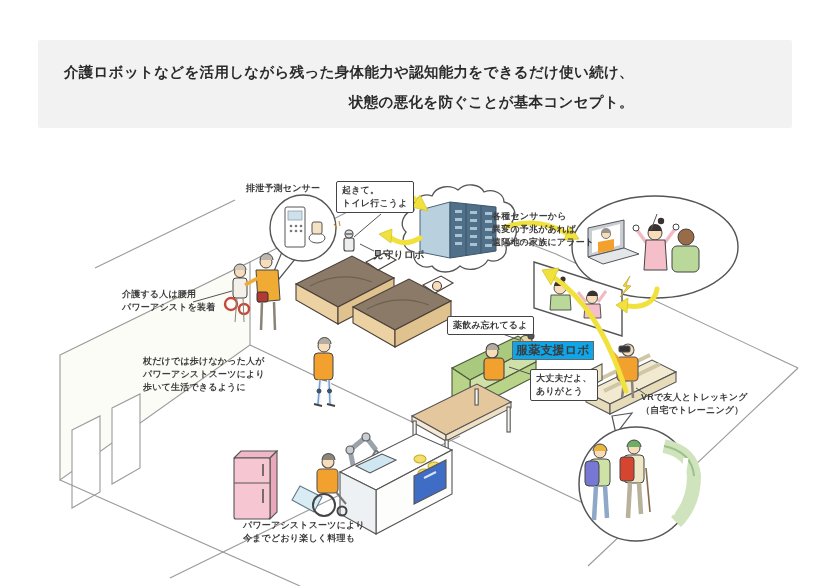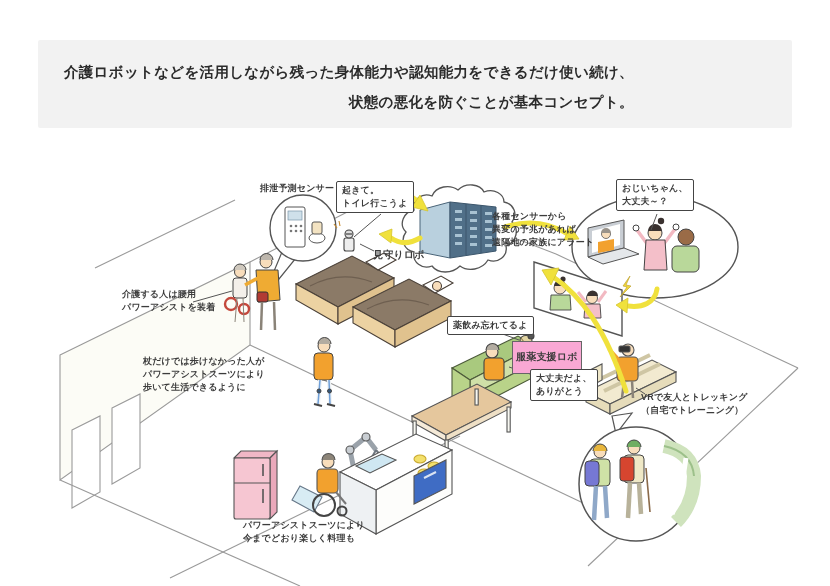--- a/index.html
+++ b/index.html
@@ -7,21 +7,21 @@
        font-family:"Liberation Sans","DejaVu Sans",sans-serif;}
   .stage{position:absolute;inset:0;}
   .header-box{position:absolute;left:38px;top:40px;width:754px;height:88px;
       background:#f2f2f2;border-radius:2px;}
   .header-text{position:absolute;left:26px;top:18px;font-size:14.5px;font-weight:bold;
       color:#2b2b2b;line-height:2.05;white-space:pre-line;letter-spacing:.3px;text-align:right;}
   svg{position:absolute;left:0;top:0;}
   .label{position:absolute;font-size:9px;line-height:1.45;color:#3c3c3c;
       white-space:pre-line;font-weight:600;letter-spacing:.2px;}
   .bubble{background:#fff;border:1.2px solid #444;border-radius:2px;padding:2px 5px;}
-  .boxlabel{background:#f9a8d4;border:1px solid #666;padding:8px 3px;font-size:10px;}
+  .boxlabel{background:#0ea5e9;border:1px solid #666;padding:0 3px;font-size:12px;}
   .small{font-size:10px;}
 </style>
 </head>
 <body>
 
 <div class="stage">
 
   <div class="header-box">
     <div class="header-text">介護ロボットなどを活用しながら残った身体能力や認知能力をできるだけ使い続け、
 状態の悪化を防ぐことが基本コンセプト。</div>
@@ -310,29 +310,27 @@
       <line x1="374" y1="251" x2="360" y2="244"></line>
       <line x1="657" y1="214" x2="651" y2="230"></line>
       <line x1="193" y1="302" x2="232" y2="291"></line>
       <line x1="500" y1="333" x2="519" y2="340"></line>
       <line x1="540" y1="352" x2="530" y2="342"></line>
       <line x1="536" y1="376" x2="509" y2="367"></line>
       <line x1="645" y1="394" x2="636" y2="388"></line>
     </g>
   </svg>
 
-  <div class="label" style="left:260px;top:182px;">排泄予測センサー</div>
+  <div class="label" style="left:246px;top:182px;">排泄予測センサー</div>
   <div class="label bubble" style="left:336px;top:181px;">起きて。
 トイレ行こうよ</div>
   <div class="label small" style="left:373px;top:248px;">見守りロボ</div>
   <div class="label" style="left:492px;top:166px;margin-top:44px;">各種センサーから
 異変の予兆があれば
 遠隔地の家族にアラート</div>
-  <div class="label bubble" style="left:616px;top:179px;">おじいちゃん、
-大丈夫～？</div>
   <div class="label" style="left:122px;top:272px;margin-top:16px;">介護する人は腰用
 パワーアシストを装着</div>
   <div class="label" style="left:143px;top:355px;">杖だけでは歩けなかった人が
 パワーアシストスーツにより
 歩いて生活できるように</div>
   <div class="label bubble" style="left:447px;top:316px;">薬飲み忘れてるよ</div>
   <div class="label boxlabel" style="left:512px;top:341px;">服薬支援ロボ</div>
   <div class="label bubble" style="left:530px;top:369px;">大丈夫だよ、
 ありがとう</div>
   <div class="label" style="left:641px;top:391px;">VRで友人とトレッキング

